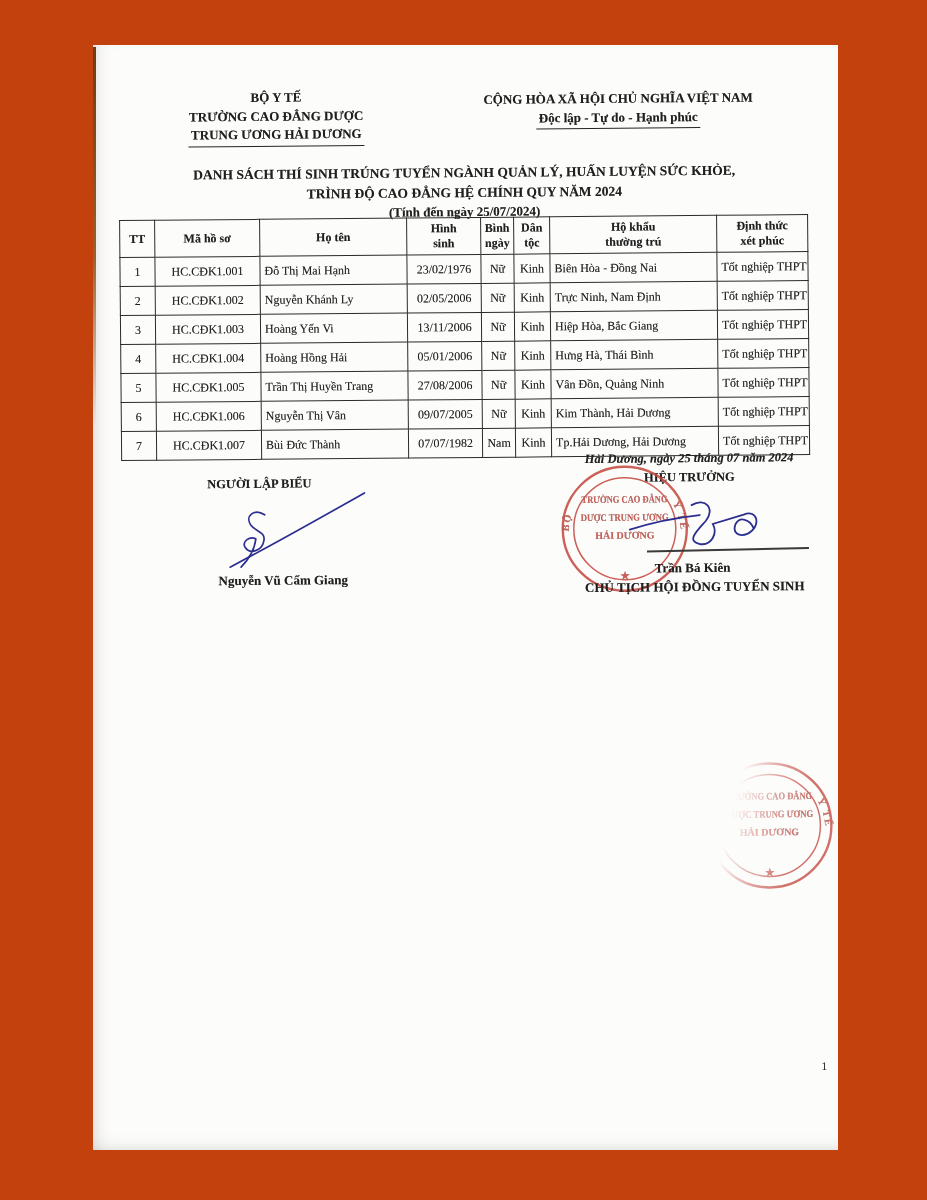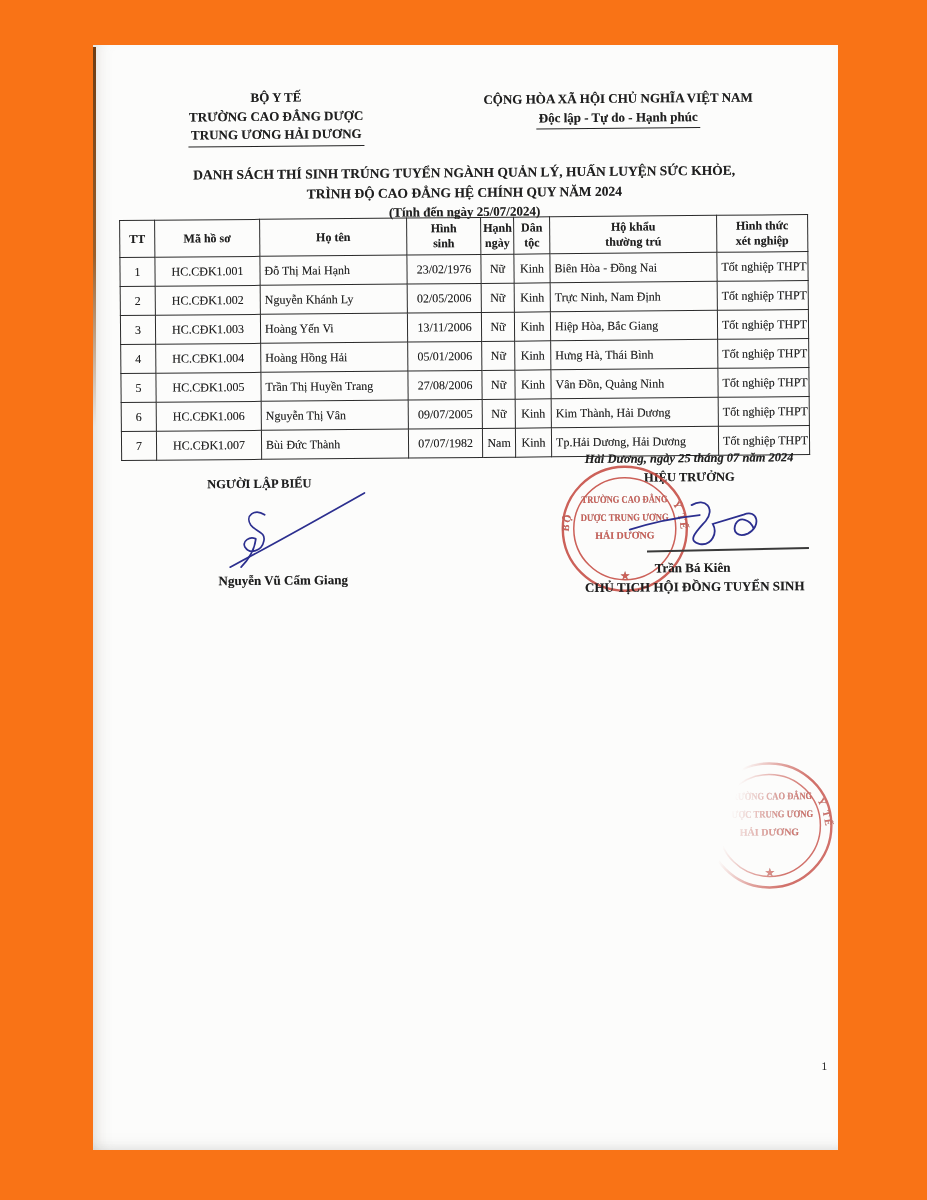--- a/index.html
+++ b/index.html
@@ -1,16 +1,16 @@
 <!DOCTYPE html>
 <html><head>
 <meta charset="utf-8">
 <style>
   html,body{margin:0;padding:0;background:#ffffff;}
-  .scan{position:relative;width:927px;height:1200px;background:#f97316;overflow:hidden;
+  .scan{position:relative;width:927px;height:1200px;background:#c2410c;overflow:hidden;
         font-family:"Liberation Serif","DejaVu Serif",serif;color:#1f1f1f;}
   .paper{position:absolute;left:93px;top:45px;width:745px;height:1105px;background:#fcfcfb;
          box-shadow:inset 14px 0 18px -14px rgba(120,110,95,.30), inset 0 -12px 16px -13px rgba(140,140,140,.35);}
   .edge-line{position:absolute;left:0;top:2px;width:2.5px;height:380px;
              background:linear-gradient(to bottom,#6d3c14,#9a5f2a 55%,rgba(160,110,60,0));}
   .content{position:absolute;left:0;top:0;width:745px;height:1105px;transform:rotate(-0.5deg);transform-origin:380px 280px;}
   .content *{text-shadow:0 0 .5px rgba(40,40,40,.45);}
   .abs{position:absolute;}
   .ctr{text-align:center;}
   .org{left:75px;top:42px;width:220px;font-size:13px;font-weight:bold;line-height:18.5px;}
@@ -88,34 +88,34 @@
                 <span>Mã hồ sơ</span>
               </th>
               <th>
                 <span>Họ tên</span>
               </th>
               <th>
                 <span>Hình</span>
                 <span>sinh</span>
               </th>
               <th>
-                <span>Hạnh</span>
+                <span>Bình</span>
                 <span>ngày</span>
               </th>
               <th>
                 <span>Dân</span>
                 <span>tộc</span>
               </th>
               <th>
                 <span>Hộ khẩu</span>
                 <span>thường trú</span>
               </th>
               <th>
-                <span>Hình thức</span>
-                <span>xét nghiệp</span>
+                <span>Định thức</span>
+                <span>xét phúc</span>
               </th>
             </tr>
         </thead>
         <tbody>
             <tr>
               <td class="a-c">1</td>
               <td class="a-c">HC.CĐK1.001</td>
               <td class="a-l">Đỗ Thị Mai Hạnh</td>
               <td class="a-c">23/02/1976</td>
               <td class="a-c">Nữ</td>

